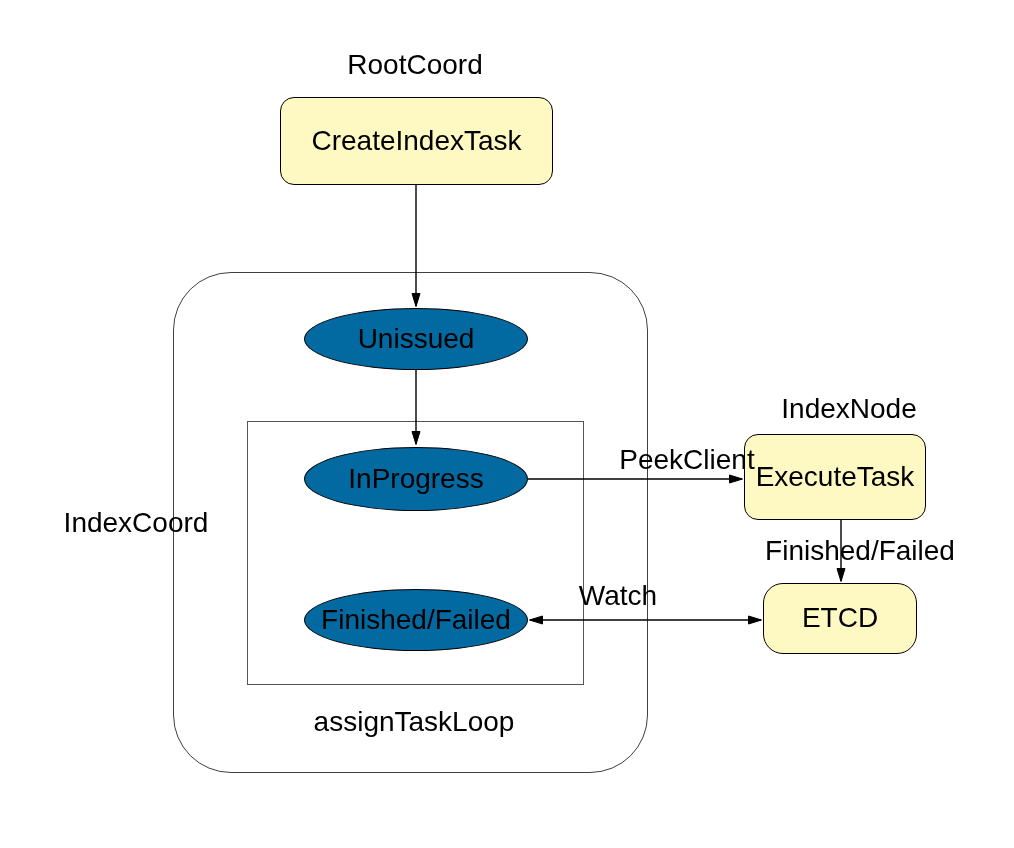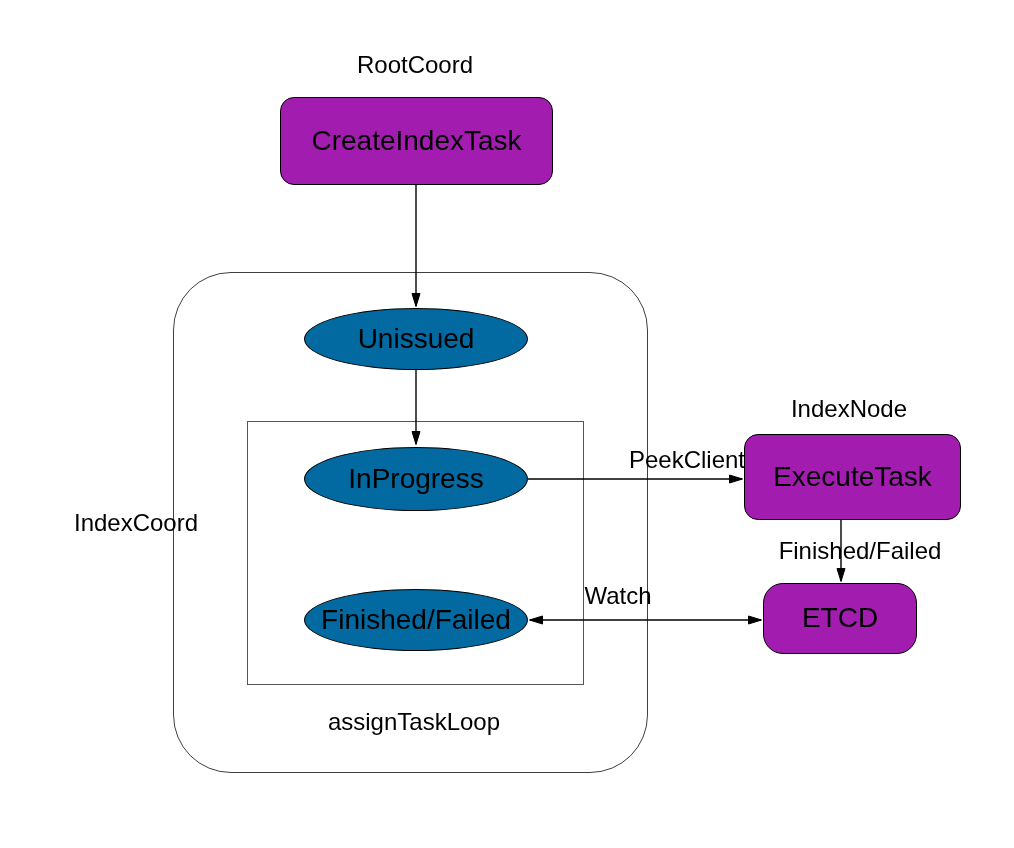--- a/index.html
+++ b/index.html
@@ -22,21 +22,21 @@
     position: absolute;
     box-sizing: border-box;
     display: flex;
     align-items: center;
     justify-content: center;
     background: transparent;
   }
   .rounded-box {
     border: 1.7px solid #000000;
     border-radius: 14px;
-    background: #a21caf;
+    background: #fef9c3;
   }
   .ellipse {
     border: 1.6px solid #000000;
     border-radius: 50%;
     background: #0369a1;
   }
   .outer-container {
     border: 1.4px solid #3f3f3f;
     border-radius: 58px;
     background: transparent;
@@ -47,21 +47,21 @@
   }
   .txt {
     font-size: 28px;
     line-height: 1.15;
     white-space: nowrap;
     color: #000000;
   }
   .float-label {
     position: absolute;
     transform: translate(-50%, -50%);
-    font-size: 24px;
+    font-size: 28px;
     white-space: nowrap;
     color: #000000;
   }
 </style>
 </head>
 <body>
 
 <div id="stage">
 
   <div class="float-label" style="left:415px; top:65px;">RootCoord</div>
@@ -85,21 +85,21 @@
   <div class="node ellipse" style="left:304px; top:447px; width:224px; height:64px;">
     <span class="txt">InProgress</span>
   </div>
 
   <div class="node ellipse" style="left:304px; top:589px; width:224px; height:62px;">
     <span class="txt">Finished/Failed</span>
   </div>
 
   <div class="float-label" style="left:849px; top:409px;">IndexNode</div>
 
-  <div class="node rounded-box" style="left:744px; top:434px; width:217px; height:86px;">
+  <div class="node rounded-box" style="left:744px; top:434px; width:182px; height:86px;">
     <span class="txt">ExecuteTask</span>
   </div>
 
   <div class="node rounded-box" style="left:763px; top:583px; width:154px; height:71px; border-radius:20px;">
     <span class="txt">ETCD</span>
   </div>
 
   <div class="float-label" style="left:659px; top:460px;margin-left:28px;">PeekClient</div>
 
   <div class="float-label" style="left:860px; top:551px;">Finished/Failed</div>

